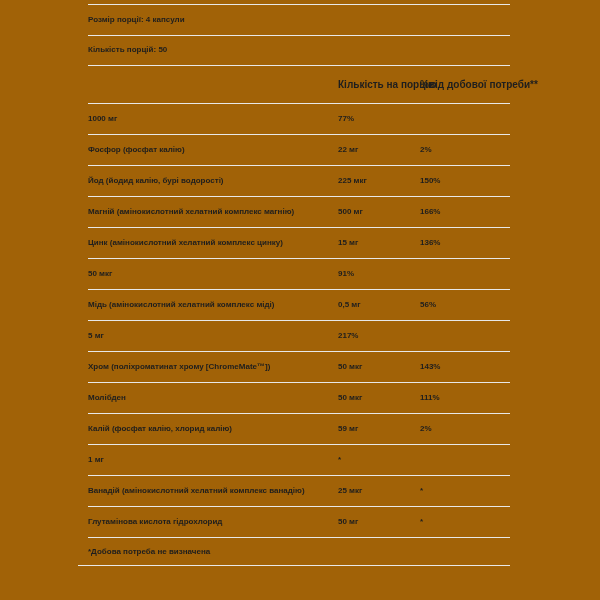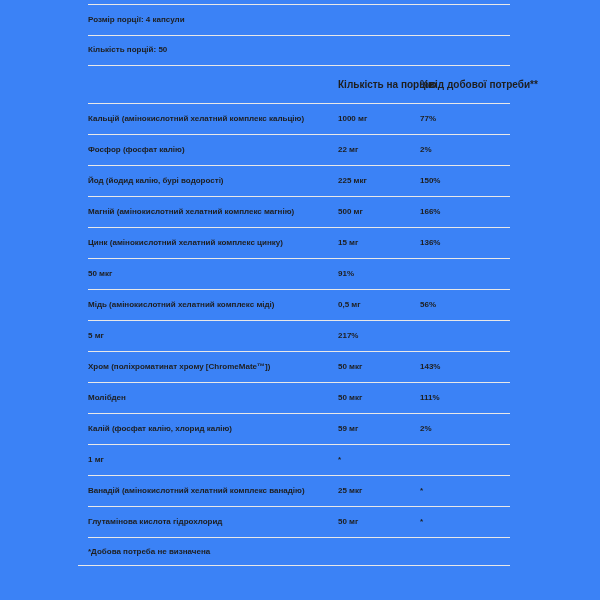--- a/index.html
+++ b/index.html
@@ -4,21 +4,21 @@
 <style>
   * { box-sizing: border-box; margin: 0; padding: 0; }
   html, body { background: #ffffff; }
   body {
     font-family: "Liberation Sans", "DejaVu Sans", sans-serif;
     width: 600px; height: 600px; overflow: hidden;
   }
   .screen {
     position: relative;
     width: 600px; height: 600px;
-    background: #3b82f6;
+    background: #a16207;
     color: #1e1e1e;
     font-weight: 600;
     font-size: 8px;
   }
   .facts {
     position: absolute;
     left: 88px; top: 4px;
     width: 422px;
     border-top: 1px solid #e8e8e8;
   }
@@ -65,21 +65,20 @@
     </div>
 
     <div class="row header">
       <div class="cell"></div>
       <div class="cell">Кількість на порцію</div>
       <div class="cell">%від добової потреби**</div>
     </div>
 
     <div id="rows">
         <div class="row data">
-          <div class="cell">Кальцій (амінокислотний хелатний комплекс кальцію)</div>
           <div class="cell">1000 мг</div>
           <div class="cell">77%</div>
         </div>
         <div class="row data">
           <div class="cell">Фосфор (фосфат калію)</div>
           <div class="cell">22 мг</div>
           <div class="cell">2%</div>
         </div>
         <div class="row data">
           <div class="cell">Йод (йодид калію, бурі водорості)</div>

